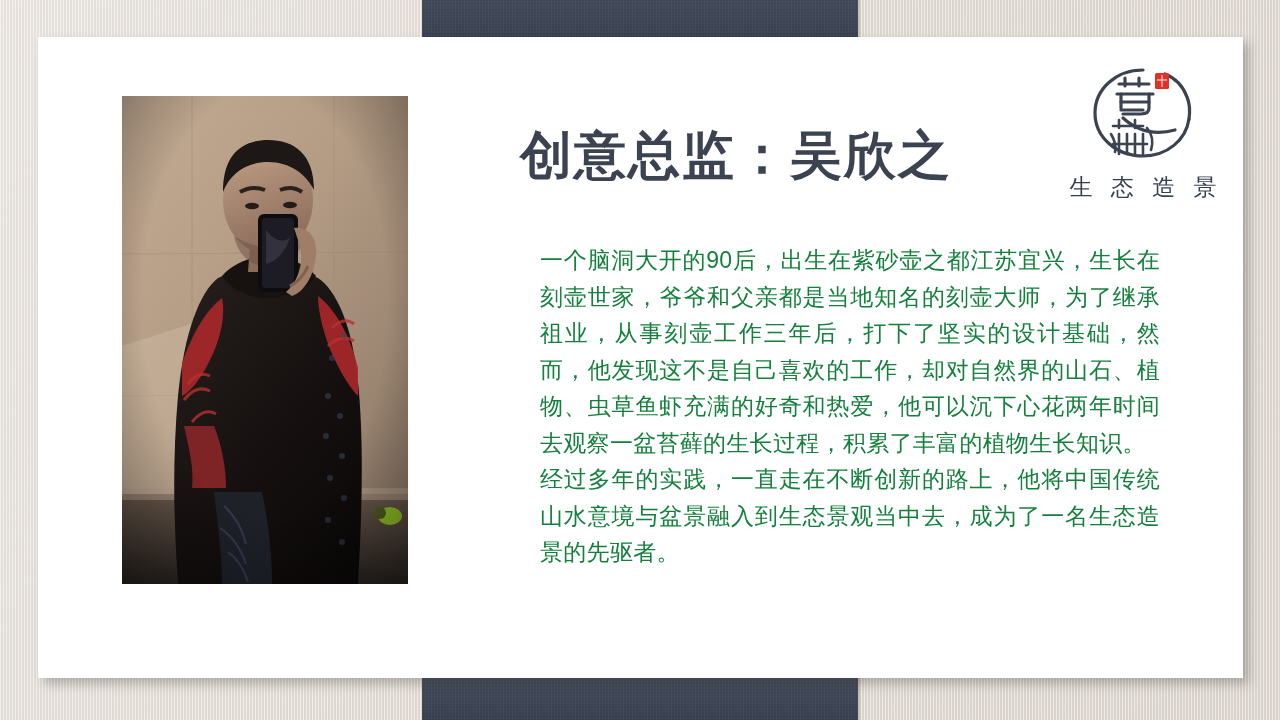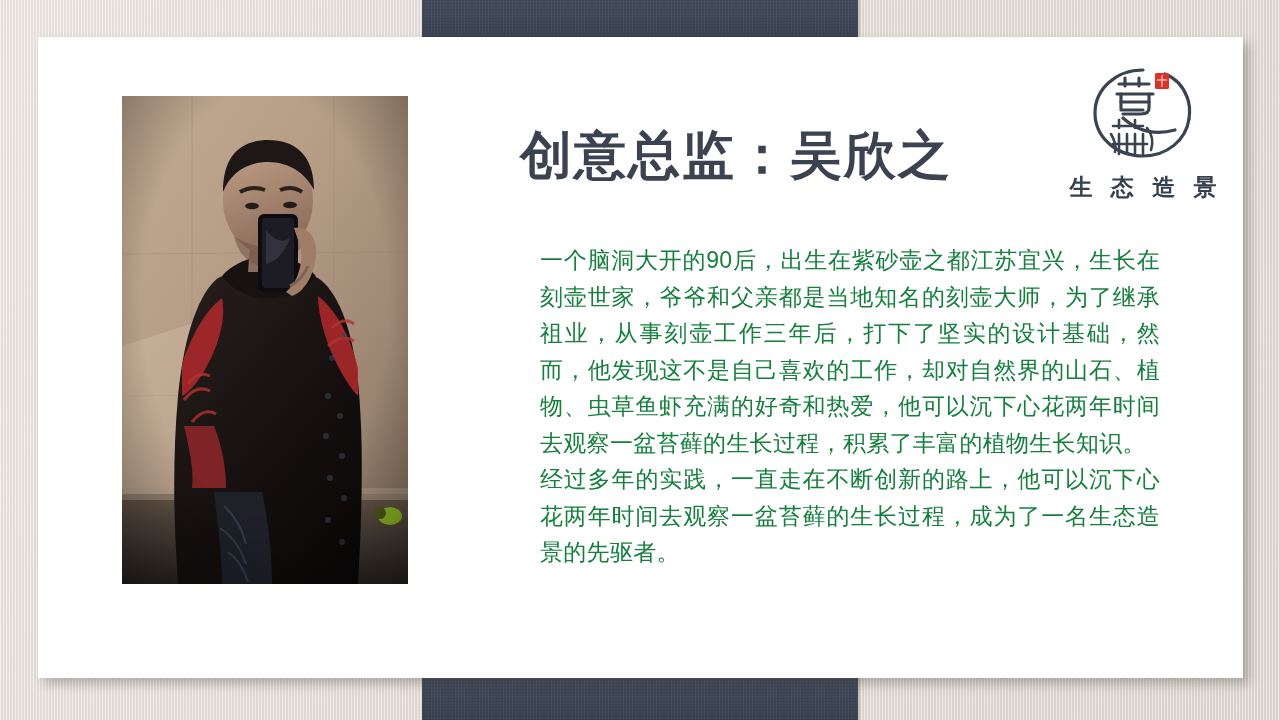--- a/index.html
+++ b/index.html
@@ -99,21 +99,21 @@
   #logo{
     position:absolute;
     left:1017px; top:19px;        
     width:176px; height:155px;
     text-align:center;
   }
   #logo-mark{ width:176px; height:112px; display:block; }
   #logo-wordmark{
     margin-top:4px;
     font-size:23px;
-    font-weight:700;
+    font-weight:400;
     letter-spacing:6px;
     color:#364150;
     text-indent:6px;
     font-family:"Liberation Sans","DejaVu Sans",sans-serif;
   }
 </style>
 </head>
 <body>
 
 <div id="slide">
@@ -228,21 +228,21 @@
         <rect x="0" y="0" width="286" height="488" fill="url(#vign)"></rect>
       </svg>
     </div>
 
     <div id="content">
 
       <h1 id="page-title">创意总监：吴欣之</h1>
 
       <div id="body-copy">
         <p>一个脑洞大开的90后，出生在紫砂壶之都江苏宜兴，生长在刻壶世家，爷爷和父亲都是当地知名的刻壶大师，为了继承祖业，从事刻壶工作三年后，打下了坚实的设计基础，然而，他发现这不是自己喜欢的工作，却对自然界的山石、植物、虫草鱼虾充满的好奇和热爱，他可以沉下心花两年时间去观察一盆苔藓的生长过程，积累了丰富的植物生长知识。</p>
-        <p>经过多年的实践，一直走在不断创新的路上，他可以沉下心花两年时间去观察一盆苔藓的生长过程，成为了一名生态造景的先驱者。</p>
+        <p>经过多年的实践，一直走在不断创新的路上，他将中国传统山水意境与盆景融入到生态景观当中去，成为了一名生态造景的先驱者。</p>
       </div>
 
     </div>
 
     <div id="logo">
 
       <svg id="logo-mark" viewBox="0 0 176 112">
 
         <path d="M88 14
                  C 61 14 40 33 40 57

